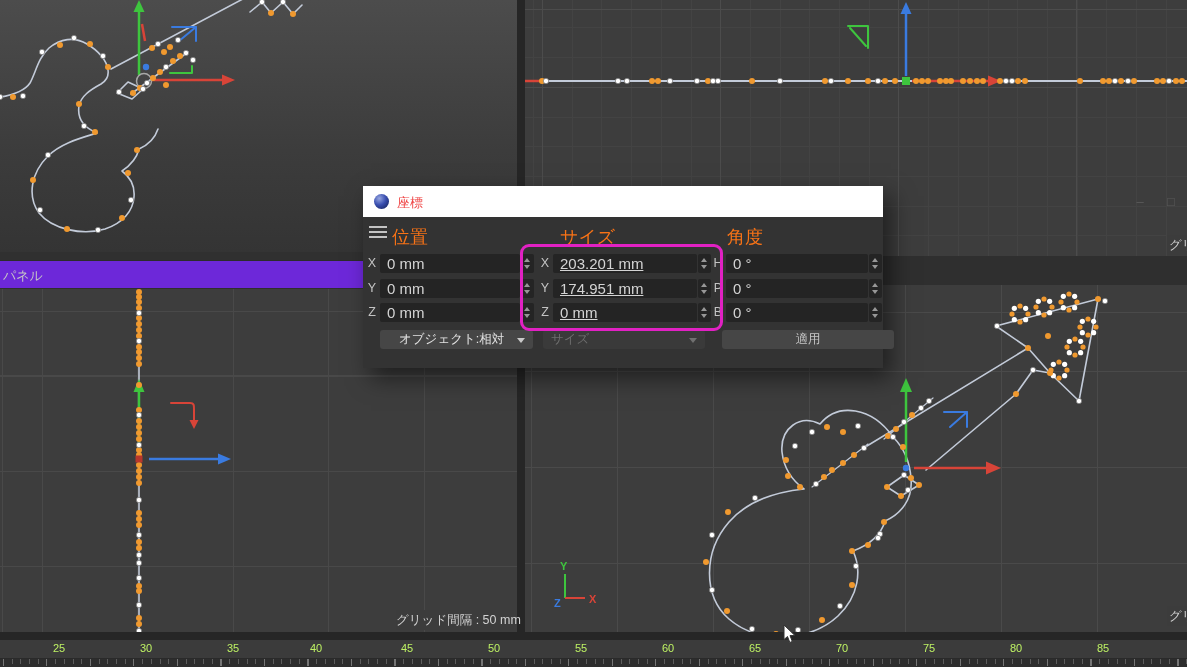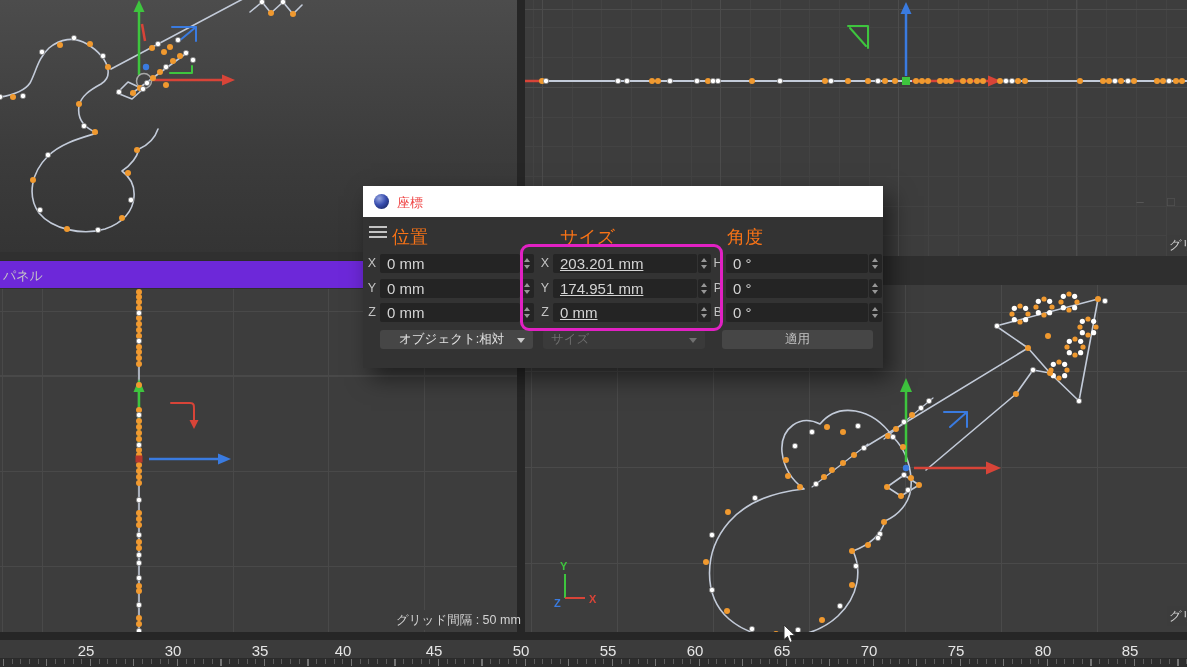--- a/index.html
+++ b/index.html
@@ -32,21 +32,21 @@
   .bottom-strip{position:absolute;left:0;top:632px;width:1187px;height:8px;background:#262626;}
   .grid-label{position:absolute;background:#3c3c3c;color:#d2d2d2;font-size:12.5px;
               line-height:20px;text-align:center;white-space:nowrap;}
   .lbl-bl{left:396px;top:610px;width:118px;height:20px;}
   .lbl-tr{left:1167px;top:235px;width:20px;height:20px;overflow:hidden;text-align:left;padding-left:2px;}
   .lbl-br{left:1167px;top:606px;width:20px;height:20px;overflow:hidden;text-align:left;padding-left:2px;}
   
   .ruler{position:absolute;left:0;top:640px;width:1187px;height:27px;}
   .ruler-nums{position:absolute;left:0;top:0;width:100%;height:19px;background:#3b3b3b;
               border-bottom:1px solid #2a2a2a;}
-  .ruler-nums span{position:absolute;top:2px;transform:translateX(-50%);font-size:15px;color:#e5e5e5;margin-left:27px;}
+  .ruler-nums span{position:absolute;top:2px;transform:translateX(-50%);font-size:11px;color:#bef264;}
   .ruler-ticks{position:absolute;left:0;top:19px;width:100%;height:8px;background-color:#2d2d2d;
      background-image:repeating-linear-gradient(90deg,#767676 0 1px,transparent 1px 43.5px),
                       repeating-linear-gradient(90deg,#5d5d5d 0 1px,transparent 1px 8.7px);
      background-size:100% 7px,100% 5px;background-repeat:no-repeat;background-position:3px 0,3px 0;}
   
   .dialog{position:absolute;left:363px;top:186px;width:520px;height:182px;background:#333333;
           box-shadow:8px 10px 22px rgba(0,0,0,.5);}
   .titlebar{position:absolute;left:0;top:0;width:100%;height:31px;background:#ffffff;}
   .app-icon{position:absolute;left:11px;top:8px;width:15px;height:15px;border-radius:50%;
             background:radial-gradient(circle at 35% 30%,#97a7e0 0%,#3a4fb0 45%,#17245e 90%);}
@@ -69,21 +69,21 @@
   .r1{top:68px;}.r2{top:92.5px;}.r3{top:117px;}
   .c1.flabel{left:3px;}.c1.ffield{left:17px;width:140px;}.c1.spin{left:158px;}
   .c2.flabel{left:176px;}.c2.ffield{left:190px;width:144px;text-decoration:underline;}.c2.spin{left:335px;}
   .c3.flabel{left:349px;}.c3.ffield{left:363px;width:142px;}.c3.spin{left:506px;}
   .ftr{top:144px;height:19px;position:absolute;border-radius:3px;font-size:12.5px;line-height:19px;}
   .dd1{left:17px;width:153px;background:#464646;color:#e2e2e2;padding-left:19px;}
   .dd2{left:180px;width:162px;background:#3a3a3a;color:#6e6e6e;padding-left:8px;}
   .chev{position:absolute;right:8px;top:8px;width:0;height:0;border-left:4px solid transparent;
         border-right:4px solid transparent;border-top:5px solid #c9c9c9;}
   .dd2 .chev{border-top-color:#707070;}
-  .apply{left:359px;width:151px;background:#464646;color:#c6c6c6;text-align:center;}
+  .apply{left:359px;width:172px;background:#464646;color:#c6c6c6;text-align:center;}
   .highlight{position:absolute;left:157px;top:57.5px;width:203px;height:87px;
              border:3.5px solid #e121c3;border-radius:9px;pointer-events:none;}
   .cursor{position:absolute;left:783px;top:625px;pointer-events:none;}
 </style>
 </head>
 <body>
 
 <div class="stage">
 
   <div class="vp vp-tl">

